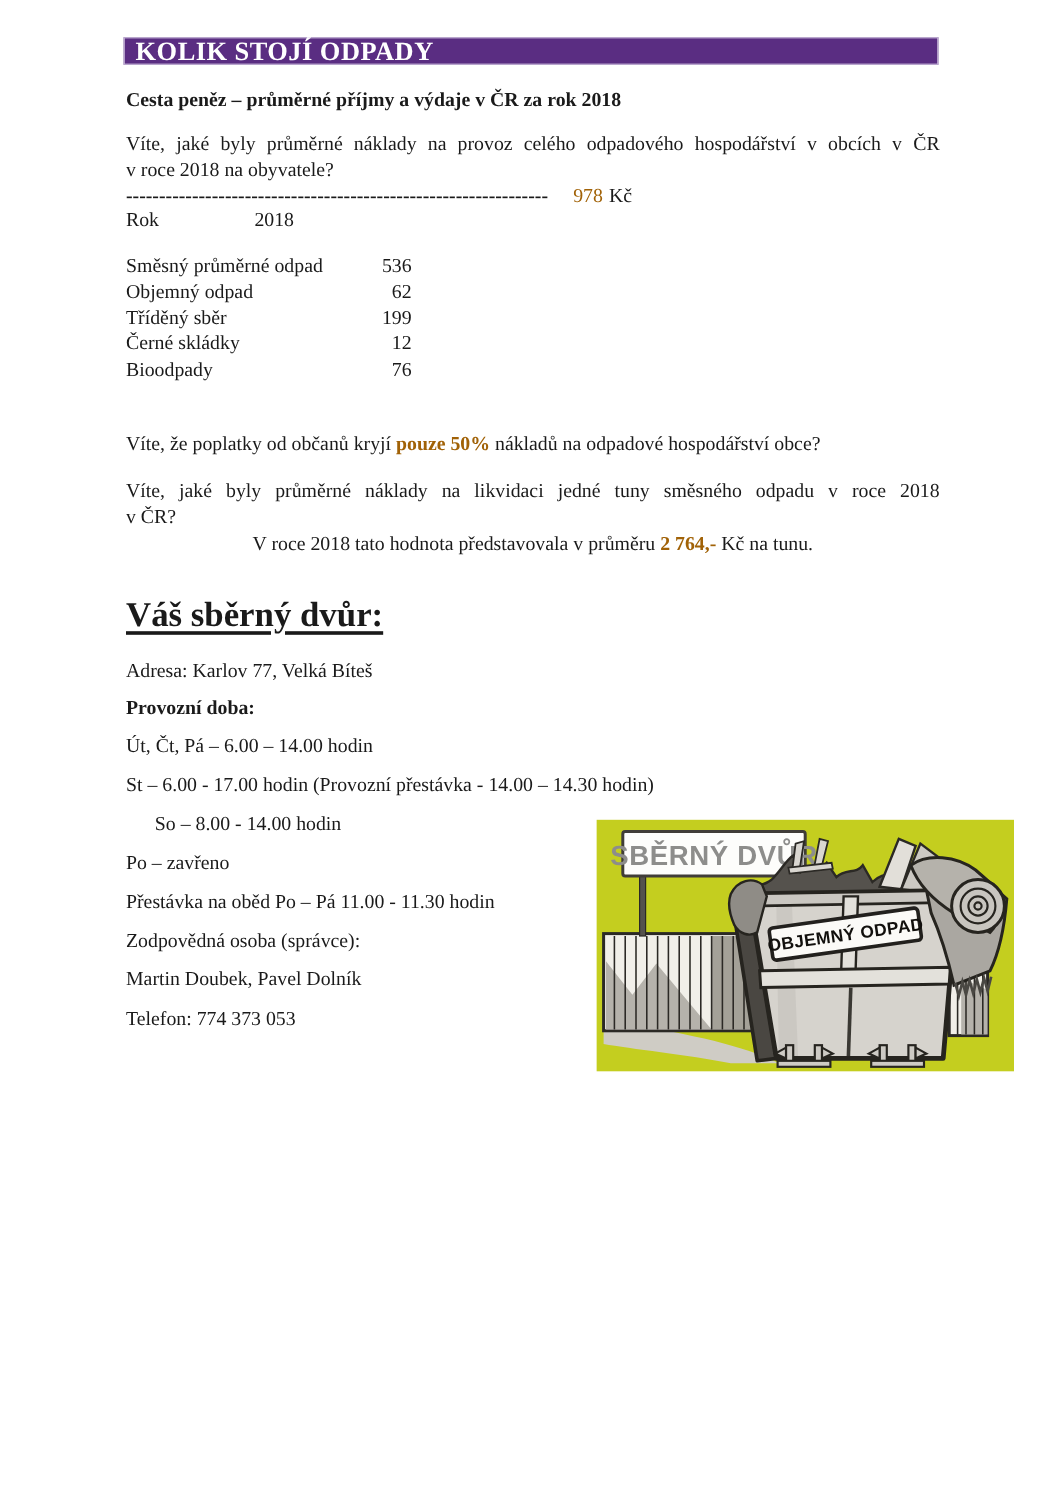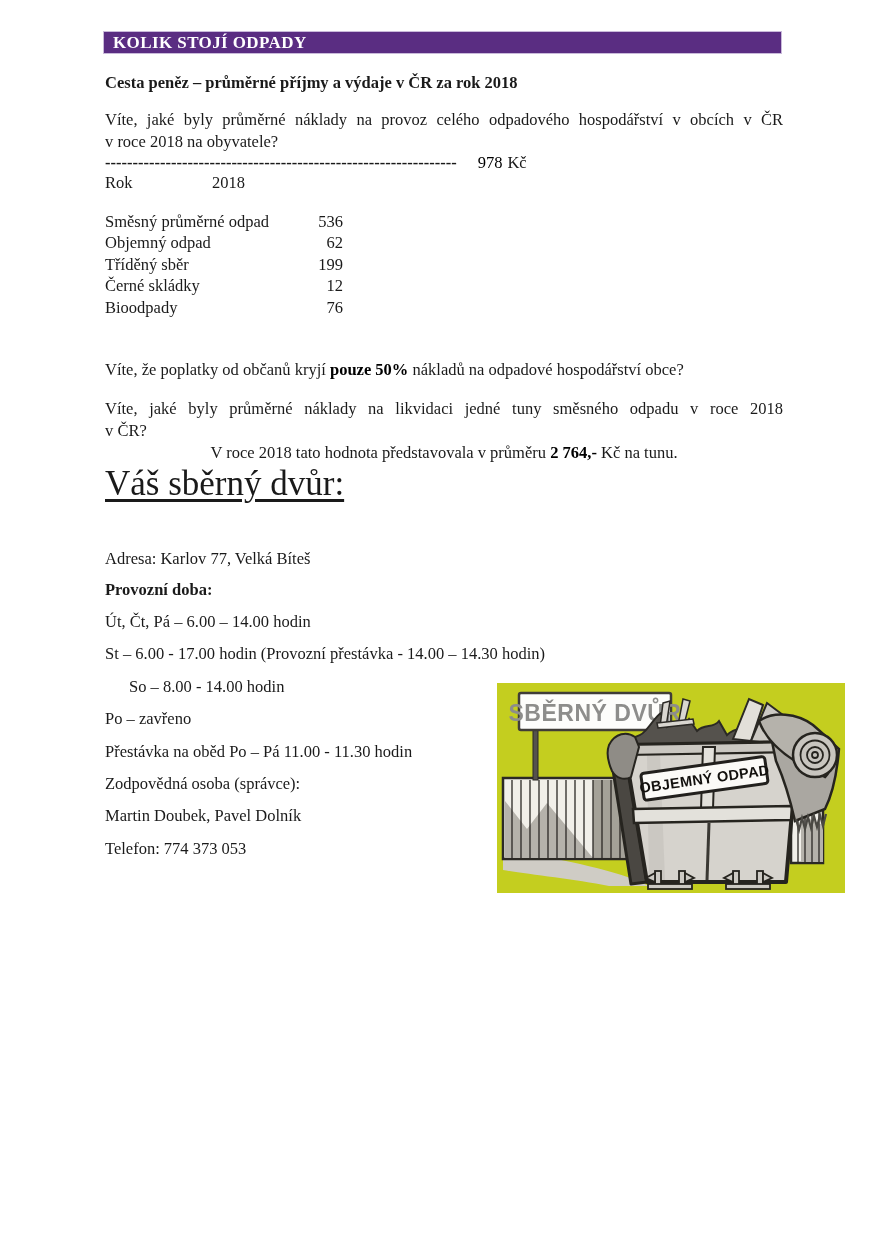--- a/index.html
+++ b/index.html
@@ -8,42 +8,42 @@
     font-family:"Liberation Serif","DejaVu Serif",serif;color:#1a1a1a;font-size:16.5px;
   }
   .abs{position:absolute;}
   
   .header-bar{
     left:103px;top:31px;width:679px;height:23px;background:#5a2d82;
     border:1px solid #c9bada;box-sizing:border-box;
     display:flex;align-items:center;
   }
   .header-bar span{
-    color:#ffffff;font-weight:bold;font-size:17px;letter-spacing:0.4px;padding-left:9px;
+    color:#ffffff;font-weight:bold;font-size:22px;letter-spacing:0.4px;padding-left:9px;
     white-space:nowrap;
   }
   .doc-title{left:105px;top:72px;width:678px;font-weight:bold;line-height:21.5px;}
   .para{left:105px;width:678px;line-height:21.5px;}
   .jline{text-align:justify;text-align-last:justify;}
   .q1{top:109px;}
   .dash-row{left:105px;top:152px;width:678px;line-height:21.5px;white-space:nowrap;}
   .dashes{font-weight:bold;letter-spacing:0;}
   .spacer{display:inline-block;width:21px;}
-  .red{color:#000000;}
+  .red{color:#a16207;}
   .bold{font-weight:bold;}
   .unit{margin-left:5px;}
   .rok-row{left:105px;top:172px;line-height:21.5px;}
   .rok-label{display:inline-block;width:107px;}
   .breakdown{left:105px;top:211px;width:238px;}
   .brow{display:flex;justify-content:space-between;line-height:21.4px;}
   .fact1{top:359px;}
   .q2{top:398px;}
   .fact2{top:442px;text-align:center;}
   .yard-heading{
-    left:105px;top:467px;margin:0;font-size:35px;font-weight:normal;line-height:34px;
+    left:105px;top:496px;margin:0;font-size:29px;font-weight:bold;line-height:34px;
     text-decoration:underline;text-decoration-thickness:2.5px;text-underline-offset:4px;
   }
   .line{left:105px;width:560px;line-height:22px;white-space:nowrap;}
   .address{top:548px;}
   .hours-title{top:579px;font-weight:bold;}
   .h0{top:611px;} .h1{top:643px;} .h2{top:676px;margin-left:24px;} .h3{top:708px;} .h4{top:741px;}
   .resp{top:773px;} .names{top:805px;} .phone{top:838px;}
   .illustration{left:497px;top:683px;width:348px;height:210px;}
   .sign-text{font-family:"Liberation Sans","DejaVu Sans",sans-serif;font-weight:bold;font-size:23px;fill:#8d8d8b;letter-spacing:0.5px;}
   .plate-text{font-family:"Liberation Sans","DejaVu Sans",sans-serif;font-weight:bold;font-size:14.5px;fill:#12100d;letter-spacing:0.3px;}

